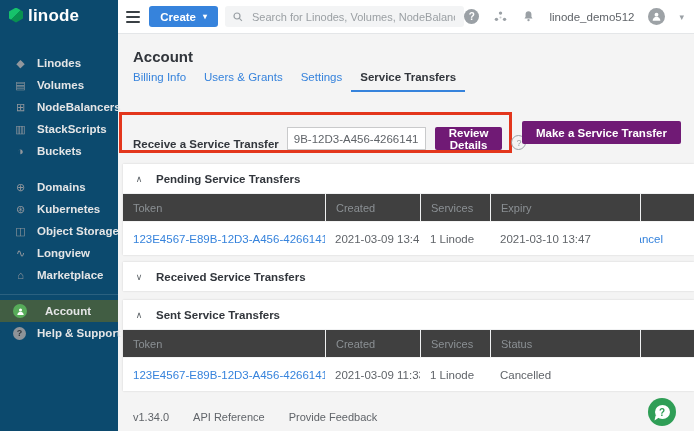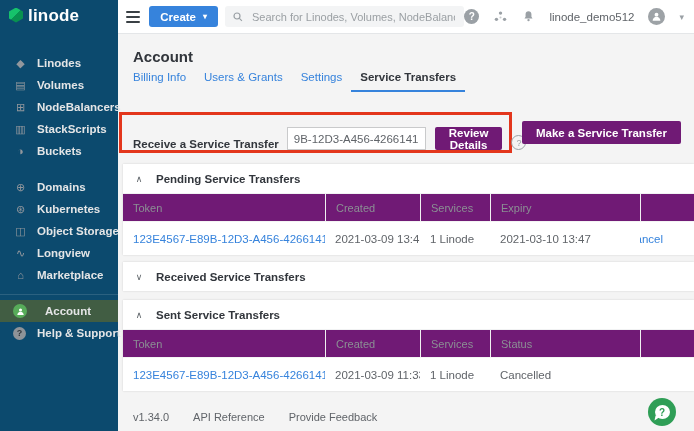--- a/index.html
+++ b/index.html
@@ -63,21 +63,21 @@
     color:#9aa0a5;font-size:9px;display:flex;align-items:center;justify-content:center;cursor:pointer;flex:0 0 auto;}
   .make-btn{position:absolute;right:13px;top:92px;}
   .card{position:absolute;left:5px;right:0;background:#fff;box-shadow:0 0 2px rgba(0,0,0,.14);}
   .card-pending{top:135px;}
   .card-received{top:233px;}
   .card-sent{top:271px;}
   .sec-head{height:29px;display:flex;align-items:center;padding-left:11px;gap:12px;cursor:pointer;}
   .sec-chev{font-size:9px;color:#5e6469;width:10px;text-align:center;}
   .sec-title{font-size:11.5px;font-weight:bold;color:#32363c;}
   .tbl-head,.tbl-row{display:grid;grid-template-columns:202px 95px 70px 150px 1fr;}
-  .tbl-head{background:#701a75;border-top:1px solid #f1f2f3;height:27px;}
+  .tbl-head{background:#404040;border-top:1px solid #f1f2f3;height:27px;}
   .th{display:flex;align-items:center;padding-left:10px;font-size:11px;color:#8b9094;border-left:1px solid #eff0f1;}
   .th:first-child{border-left:none;}
   .tbl-row{height:33px;border-top:1px solid #f4f4f4;}
   .td{display:flex;align-items:center;padding-left:10px;font-size:11.5px;color:#606469;white-space:nowrap;overflow:hidden;}
   .td.link,.td.action{color:#3683dc;cursor:pointer;}
   .td.action{justify-content:flex-end;padding-right:31px;padding-left:0;}
   
   .footer{position:absolute;left:133px;top:411px;display:flex;gap:24px;font-size:11px;color:#606469;}
   .footer span{cursor:pointer;}
   .beacon{position:absolute;left:648px;top:398px;width:28px;height:28px;border-radius:50%;background:#2f9e56;

